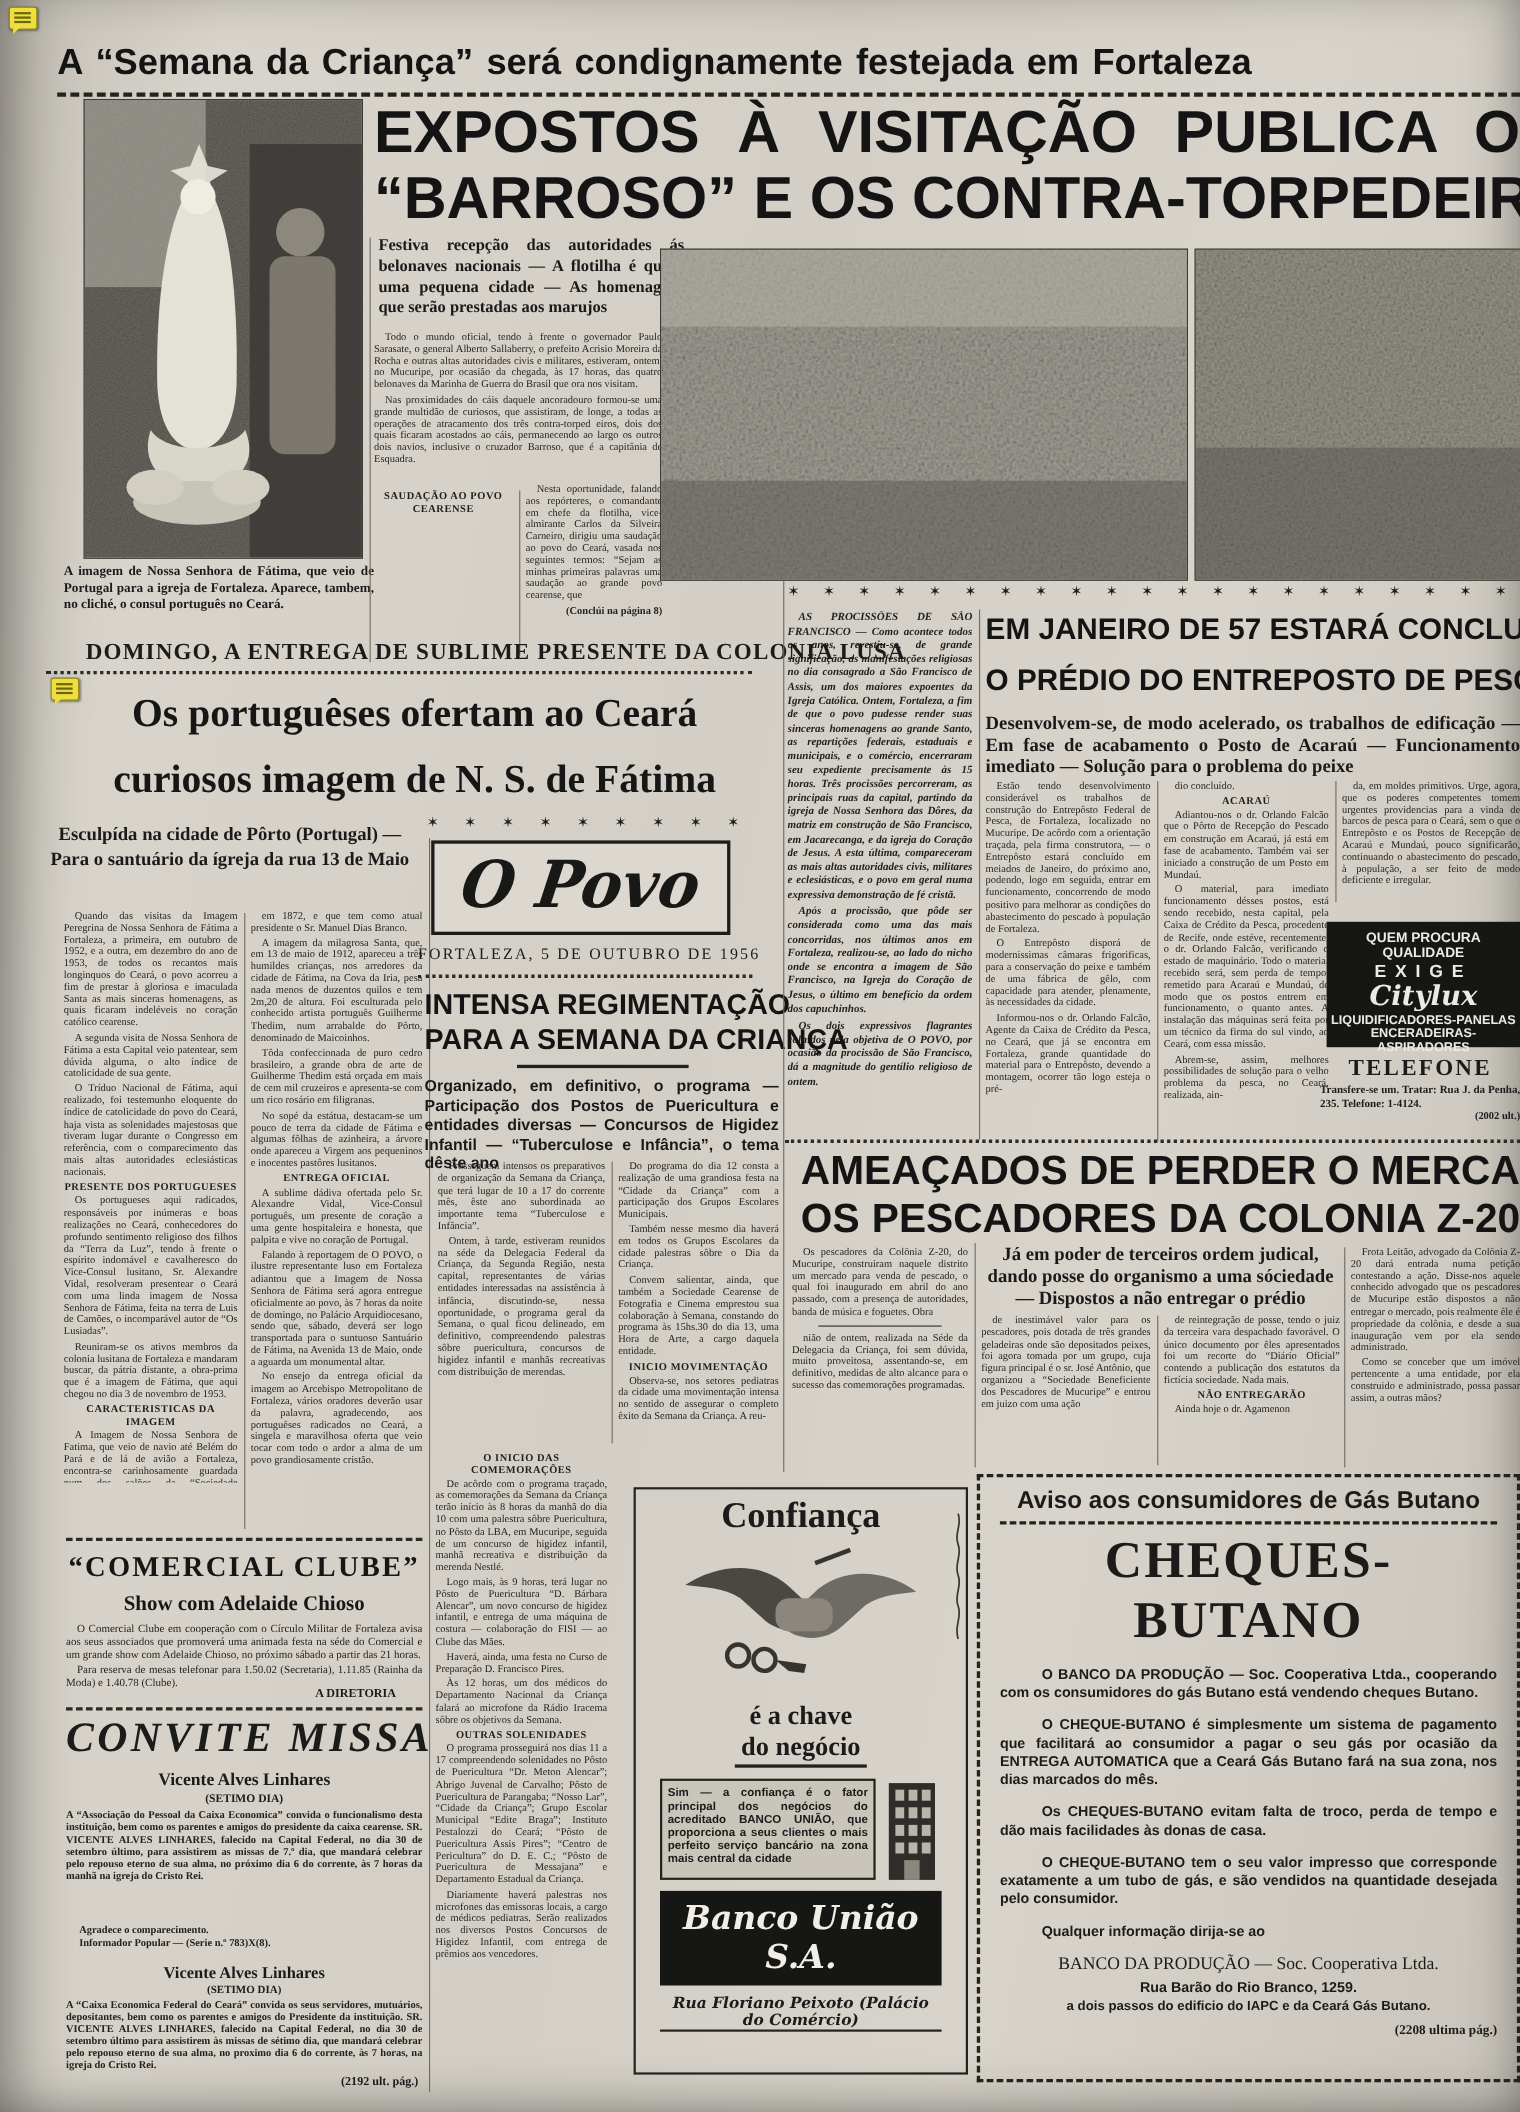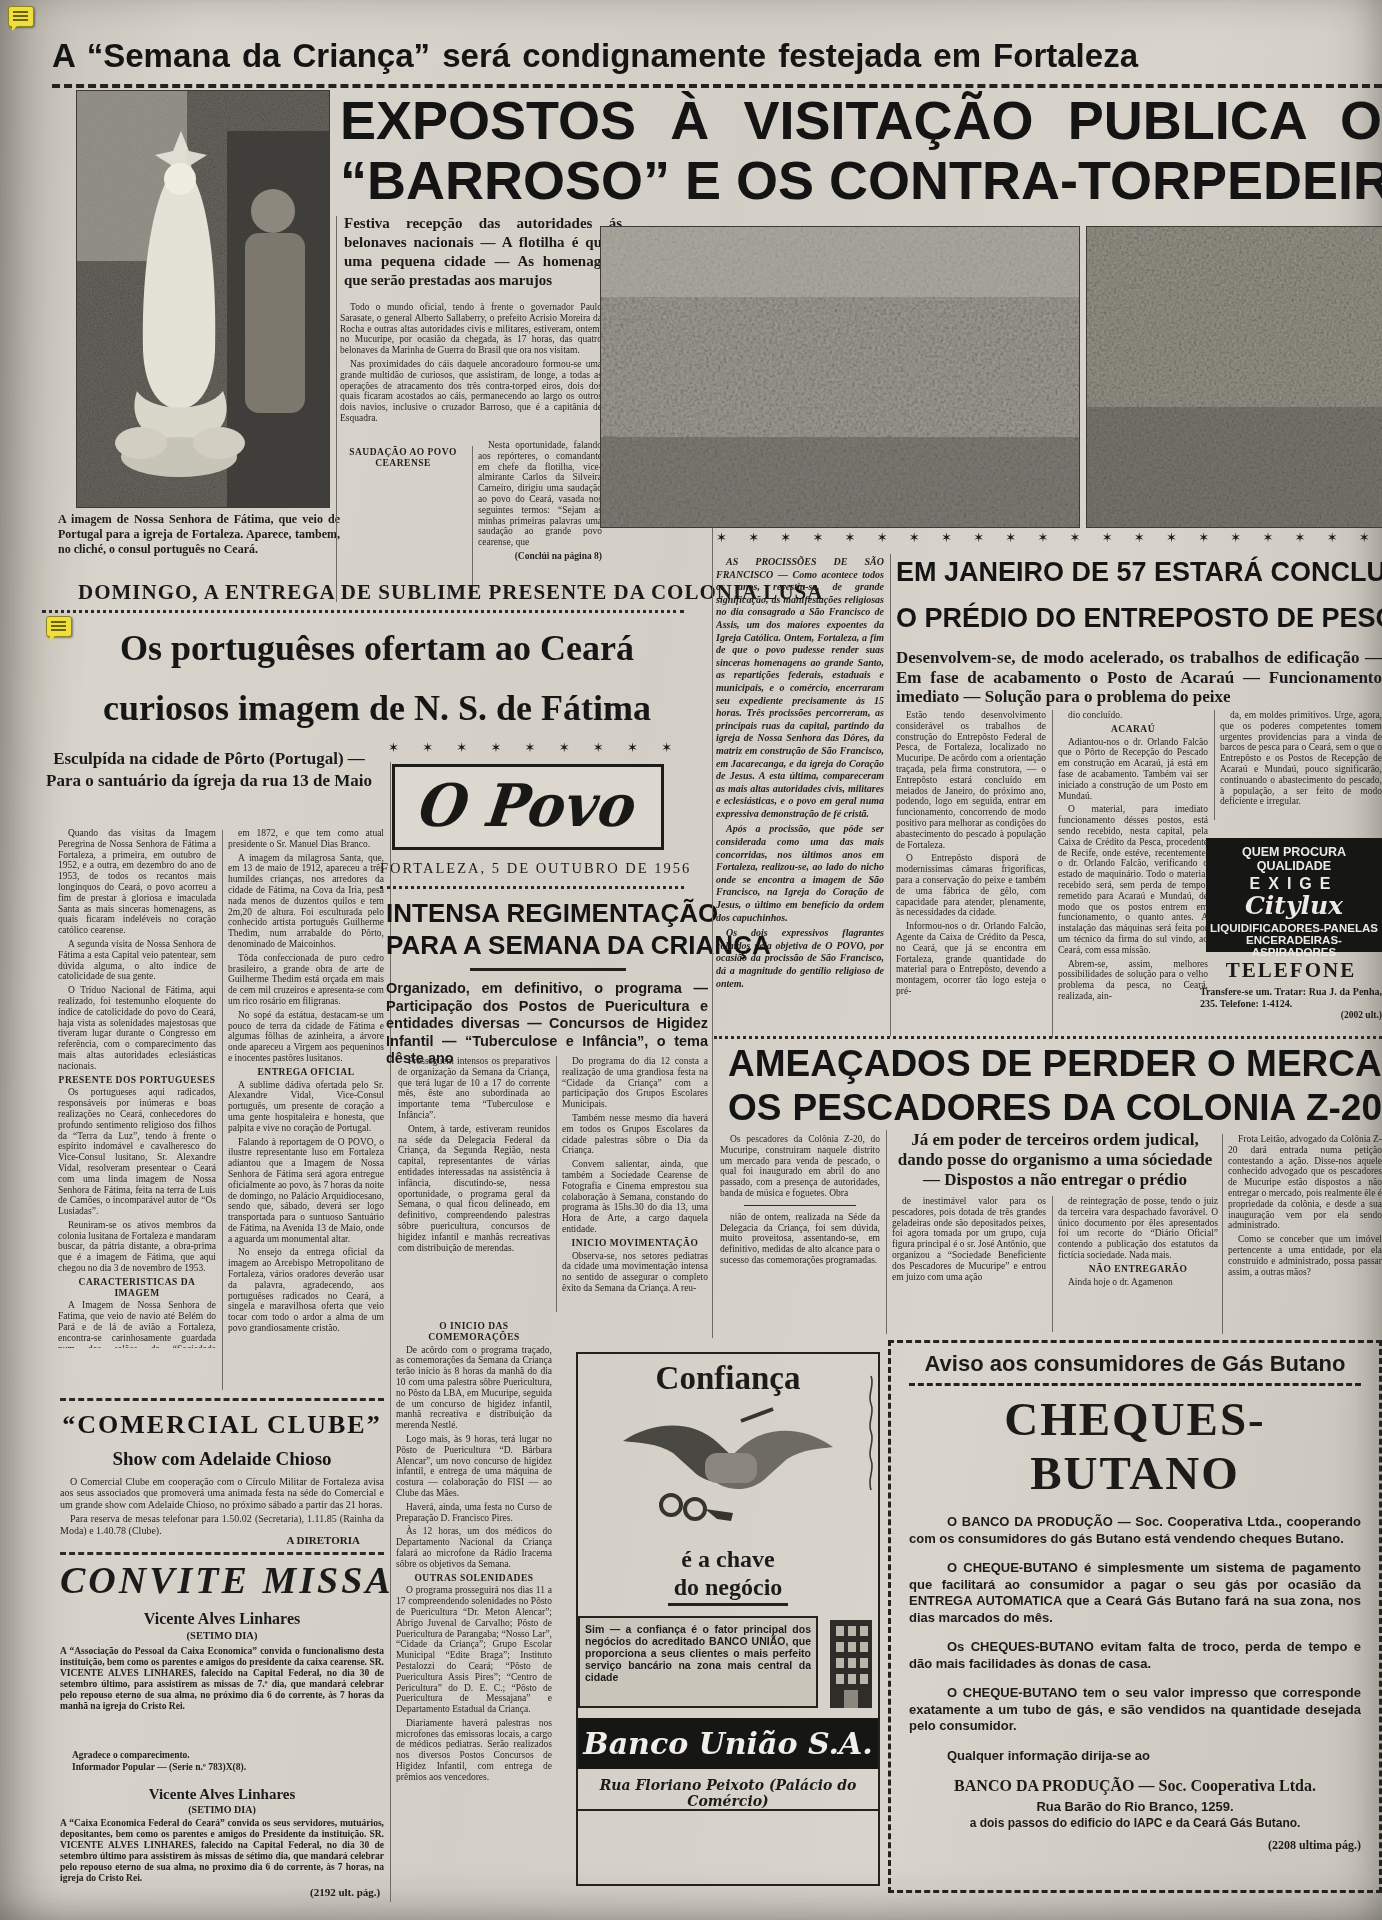--- a/index.html
+++ b/index.html
@@ -260,21 +260,21 @@
   <div class="abs" style="left:60px;top:1610px;width:324px;font-weight:bold;font-size:16px;text-align:center;">Vicente Alves Linhares</div>
   <div class="abs" style="left:60px;top:1630px;width:324px;font-weight:bold;font-size:10.5px;text-align:center;">(SETIMO DIA)</div>
   <div class="abs classified" style="left:60px;top:1646px;width:324px;height:104px;overflow:hidden;">A “Associação do Pessoal da Caixa Economica” convida o funcionalismo desta instituição, bem como os parentes e amigos do presidente da caixa cearense. SR. VICENTE ALVES LINHARES, falecido na Capital Federal, no dia 30 de setembro último, para assistirem as missas de 7.º dia, que mandará celebrar pelo repouso eterno de sua alma, no próximo dia 6 do corrente, às 7 horas da manhã na igreja do Cristo Rei.</div>
   <div class="abs classified" style="left:72px;top:1750px;width:312px;height:12px;">Agradece o comparecimento.</div>
   <div class="abs classified" style="left:72px;top:1762px;width:312px;height:12px;">Informador Popular — (Serie n.º 783)X(8).</div>
   <div class="abs" style="left:60px;top:1786px;width:324px;font-weight:bold;font-size:15px;text-align:center;">Vicente Alves Linhares</div>
   <div class="abs" style="left:60px;top:1804px;width:324px;font-weight:bold;font-size:10px;text-align:center;">(SETIMO DIA)</div>
   <div class="abs classified" style="left:60px;top:1818px;width:324px;height:66px;overflow:hidden;">A “Caixa Economica Federal do Ceará” convida os seus servidores, mutuários, depositantes, bem como os parentes e amigos do Presidente da instituição. SR. VICENTE ALVES LINHARES, falecido na Capital Federal, no dia 30 de setembro último para assistirem às missas de sétimo dia, que mandará celebrar pelo repouso eterno de sua alma, no proximo dia 6 do corrente, às 7 horas, na igreja do Cristo Rei.</div>
   <div class="abs" style="left:310px;top:1886px;width:150px;font-weight:bold;font-size:11px;">(2192 ult. pág.)</div>
 
-  <div class="abs" style="left:576px;top:1352px;width:304px;height:534px;border:2px solid #23221f;box-sizing:border-box;padding:6px 0;text-align:center;">
+  <div class="abs" style="left:576px;top:1352px;width:304px;height:534px;border:2px solid #23221f;box-sizing:border-box;padding:6px 22px;text-align:center;">
     <div style="font-weight:bold;font-size:33px;">Confiança</div>
     <svg width="230" height="140" viewBox="0 0 230 140" style="margin-top:4px;">
       <path d="M10 40 C40 20 80 18 105 42 L135 70 C120 85 95 85 80 70 L60 52 C45 42 25 42 10 40 Z" fill="#4a4843"></path>
       <path d="M220 46 C190 24 150 24 126 48 L96 76 C112 92 138 92 154 76 L174 58 C190 48 206 48 220 46 Z" fill="#6e6b64"></path>
       <rect x="92" y="52" width="52" height="30" rx="12" fill="#8b877e"></rect>
       <path d="M128 20 L160 8" stroke="#35342f" stroke-width="4"></path>
       <circle cx="58" cy="104" r="10" fill="none" stroke="#35342f" stroke-width="4"></circle>
       <circle cx="82" cy="108" r="10" fill="none" stroke="#35342f" stroke-width="4"></circle>
       <path d="M92 108 L120 112 L118 120 L104 118" fill="#35342f"></path>
     </svg>
@@ -312,21 +312,21 @@
     <div style="font-weight:bold;font-size:22px;text-align:center;">Aviso aos consumidores de Gás Butano</div>
     <div style="border-top:3px dashed #23221f;margin:6px 0 4px 0;"></div>
     <div style="font-family:'Liberation Serif',serif;font-weight:bold;font-size:47px;text-align:center;letter-spacing:2px;margin:6px 0 14px 0;">CHEQUES-BUTANO</div>
     <div class="butano" style="font-weight:bold;font-size:13px;line-height:16.5px;">
         <p>O BANCO DA PRODUÇÃO — Soc. Cooperativa Ltda., cooperando com os consumidores do gás Butano está vendendo cheques Butano.</p>
         <p>O CHEQUE-BUTANO é simplesmente um sistema de pagamento que facilitará ao consumidor a pagar o seu gás por ocasião da ENTREGA AUTOMATICA que a Ceará Gás Butano fará na sua zona, nos dias marcados do mês.</p>
         <p>Os CHEQUES-BUTANO evitam falta de troco, perda de tempo e dão mais facilidades às donas de casa.</p>
         <p>O CHEQUE-BUTANO tem o seu valor impresso que corresponde exatamente a um tubo de gás, e são vendidos na quantidade desejada pelo consumidor.</p>
         <p>Qualquer informação dirija-se ao</p>
       </div>
-    <div style="font-family:'Liberation Serif',serif;font-weight:bold;font-size:16px;text-align:center;margin-top:4px;">BANCO DA PRODUÇÃO — Soc. Cooperativa Ltda.</div>
+    <div style="font-family:'Liberation Serif',serif;font-weight:normal;font-size:16px;text-align:center;margin-top:4px;">BANCO DA PRODUÇÃO — Soc. Cooperativa Ltda.</div>
     <div style="font-weight:bold;font-size:13px;text-align:center;margin-top:4px;">Rua Barão do Rio Branco, 1259.</div>
     <div style="font-weight:bold;font-size:12px;text-align:center;margin-top:2px;">a dois passos do edificio do IAPC e da Ceará Gás Butano.</div>
     <div style="font-family:'Liberation Serif',serif;font-weight:bold;font-size:12px;text-align:right;margin-top:8px;">(2208 ultima pág.)</div>
   </div>
 
   <div class="abs vrule" style="left:712px;top:528px;height:810px;"></div>
 
 </div>
 
 </body></html>

